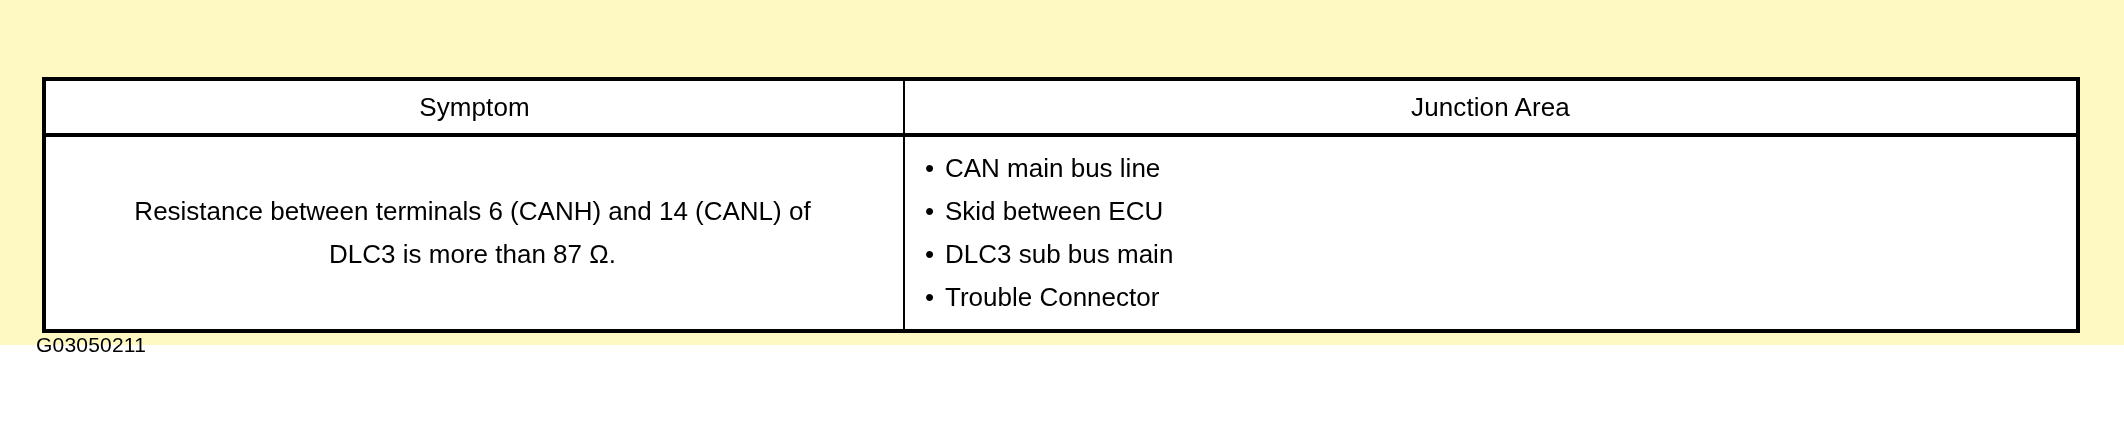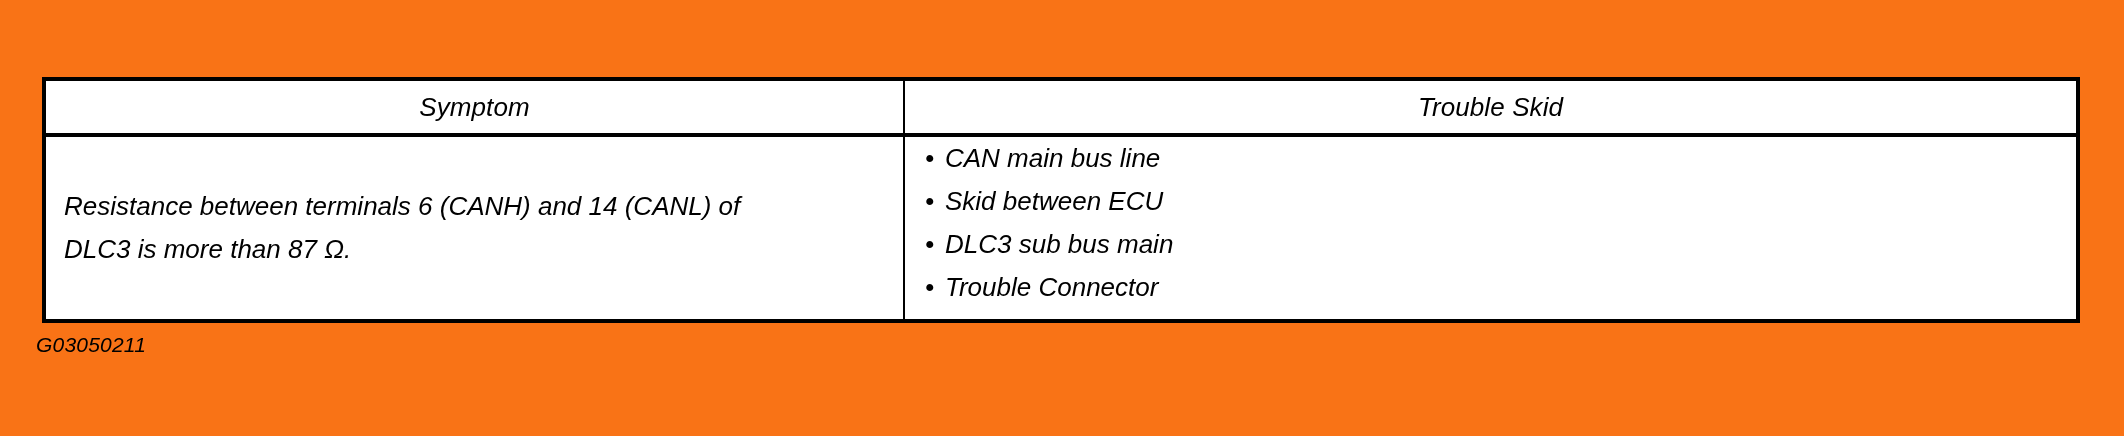--- a/index.html
+++ b/index.html
@@ -12,23 +12,22 @@
     width: 2124px;
     height: 436px;
     font-family: "Liberation Sans", sans-serif;
     color: #000000;
     overflow: hidden;
   }
 
   .page {
     position: relative;
     width: 2124px;
-    height: 436px;
-    background: #f97316;
-    font-style: italic;
+    height: 345px;
+    background: #fef9c3;
   }
 
   
   .diag-table {
     position: absolute;
     left: 42px;
     top: 77px;
     width: 2034px;
     border-collapse: collapse;
     table-layout: fixed;
@@ -70,30 +69,30 @@
     height: 152px;
     border-bottom: 4px solid #000000 !important;
   }
   .body-cell.first { border-left: 4px solid #000000 !important; }
   .body-cell.last  { border-right: 4px solid #000000 !important; }
 
   .symptom-text {
     padding: 0 22px 0 18px;
     font-size: 26px;
     line-height: 43px;
-    text-align: left;
+    text-align: center;
   }
   .symptom-text .line {
     display: block;
     white-space: nowrap;
   }
 
   .trouble-list {
     margin: 0;
-    padding: 0 0 10px 18px;
+    padding: 10px 0 10px 18px;
     list-style: none;
     font-size: 26px;
   }
   .trouble-list li {
     position: relative;
     padding-left: 22px;
     line-height: 43px;
     white-space: nowrap;
   }
   .trouble-list li::before {
@@ -122,21 +121,21 @@
 <div class="page">
 
   <table class="diag-table">
     <colgroup>
       <col class="col-symptom">
       <col class="col-trouble">
     </colgroup>
     <thead>
       <tr>
         <th class="head-cell first">Symptom</th>
-        <th class="head-cell last">Trouble Skid</th>
+        <th class="head-cell last">Junction Area</th>
       </tr>
     </thead>
     <tbody>
       <tr>
         <td class="body-cell first">
           <div class="symptom-text">
             <span class="line">Resistance between terminals 6 (CANH) and 14 (CANL) of</span>
             <span class="line">DLC3 is more than 87 Ω.</span>
           </div>
         </td>

